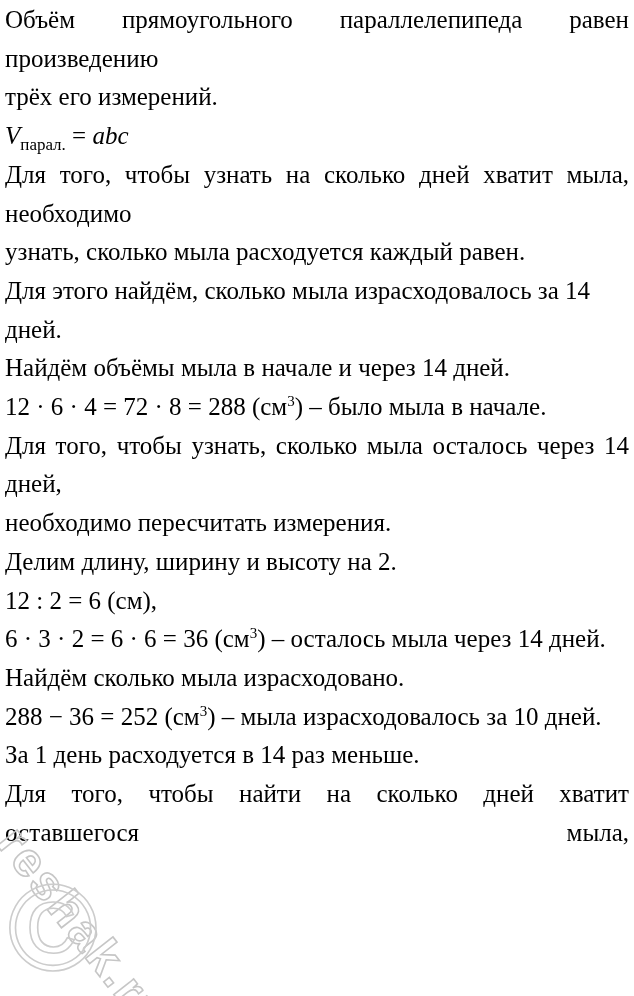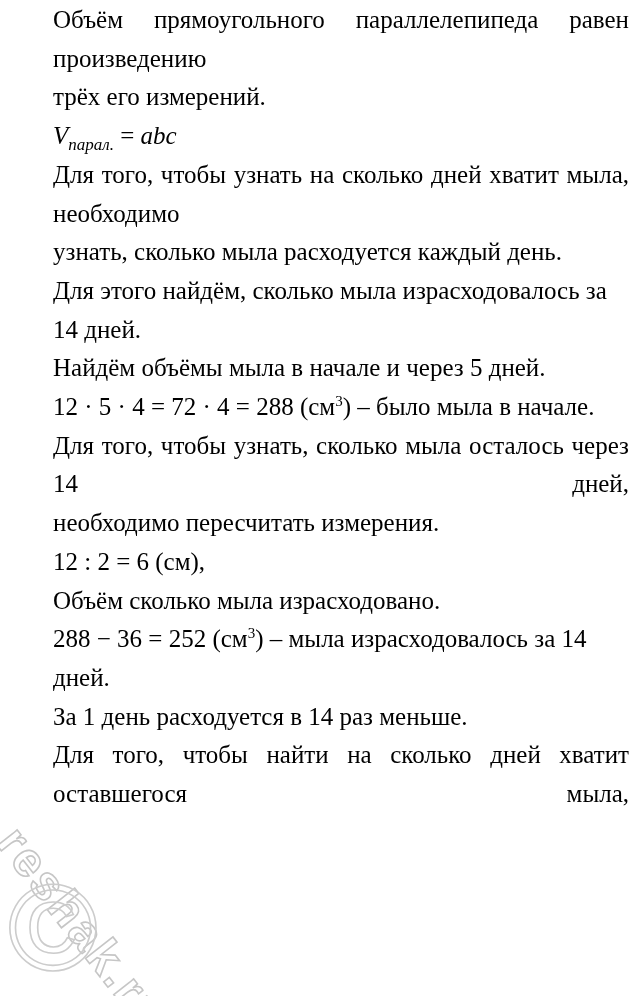--- a/index.html
+++ b/index.html
@@ -19,36 +19,34 @@
   .doc {
     position: relative;
     padding: 1px 5px 0 5px;
     z-index: 2;
   }
   .line {
     line-height: 38.7px;
     min-height: 38.7px;
     text-align: left;
     white-space: normal;
-    margin-left: 48px;
   }
   .line.justify {
     text-align: justify;
     text-align-last: justify;
   }
   .line sup {
     font-size: 60%;
     line-height: 0;
     vertical-align: super;
   }
   .line sub {
     font-size: 68%;
     line-height: 0;
     vertical-align: sub;
-    font-style: italic;
   }
   .line i {
     font-style: italic;
   }
   .watermark-layer {
     position: absolute;
     left: 0;
     top: 0;
     width: 634px;
     height: 996px;
@@ -81,29 +79,31 @@
 </style>
 </head>
 <body>
 
 <div class="doc">
   <div id="document-body">
       <div class="line justify"><span>Объём прямоугольного параллелепипеда равен произведению</span></div>
       <div class="line"><span>трёх его измерений.</span></div>
       <div class="line"><i>V</i><sub>парал.</sub><span> = </span><i>abc</i></div>
       <div class="line justify"><span>Для того, чтобы узнать на сколько дней хватит мыла, необходимо</span></div>
-      <div class="line"><span>узнать, сколько мыла расходуется каждый день.</span></div>
+      <div class="line"><span>узнать, сколько мыла расходуется каждый равен.</span></div>
       <div class="line"><span>Для этого найдём, сколько мыла израсходовалось за 14 дней.</span></div>
-      <div class="line"><span>Найдём объёмы мыла в начале и через 5 дней.</span></div>
-      <div class="line"><span>12 · 5 · 4 = 72 · 4 = 288 (см</span><sup>3</sup><span>) – было мыла в начале.</span></div>
+      <div class="line"><span>Найдём объёмы мыла в начале и через 14 дней.</span></div>
+      <div class="line"><span>12 · 6 · 4 = 72 · 8 = 288 (см</span><sup>3</sup><span>) – было мыла в начале.</span></div>
       <div class="line justify"><span>Для того, чтобы узнать, сколько мыла осталось через 14 дней,</span></div>
       <div class="line"><span>необходимо пересчитать измерения.</span></div>
+      <div class="line"><span>Делим длину, ширину и высоту на 2.</span></div>
       <div class="line"><span>12 : 2 = 6 (см),</span></div>
-      <div class="line"><span>Объём сколько мыла израсходовано.</span></div>
-      <div class="line"><span>288 − 36 = 252 (см</span><sup>3</sup><span>) – мыла израсходовалось за 14 дней.</span></div>
+      <div class="line"><span>6 · 3 · 2 = 6 · 6 = 36 (см</span><sup>3</sup><span>) – осталось мыла через 14 дней.</span></div>
+      <div class="line"><span>Найдём сколько мыла израсходовано.</span></div>
+      <div class="line"><span>288 − 36 = 252 (см</span><sup>3</sup><span>) – мыла израсходовалось за 10 дней.</span></div>
       <div class="line"><span>За 1 день расходуется в 14 раз меньше.</span></div>
       <div class="line justify"><span>Для того, чтобы найти на сколько дней хватит оставшегося мыла,</span></div>
     </div>
 </div>
 
 <div class="watermark-layer">
   <div class="watermark-text">reshak.ru</div>
   <div class="watermark-copyright">©</div>
 </div>
 

